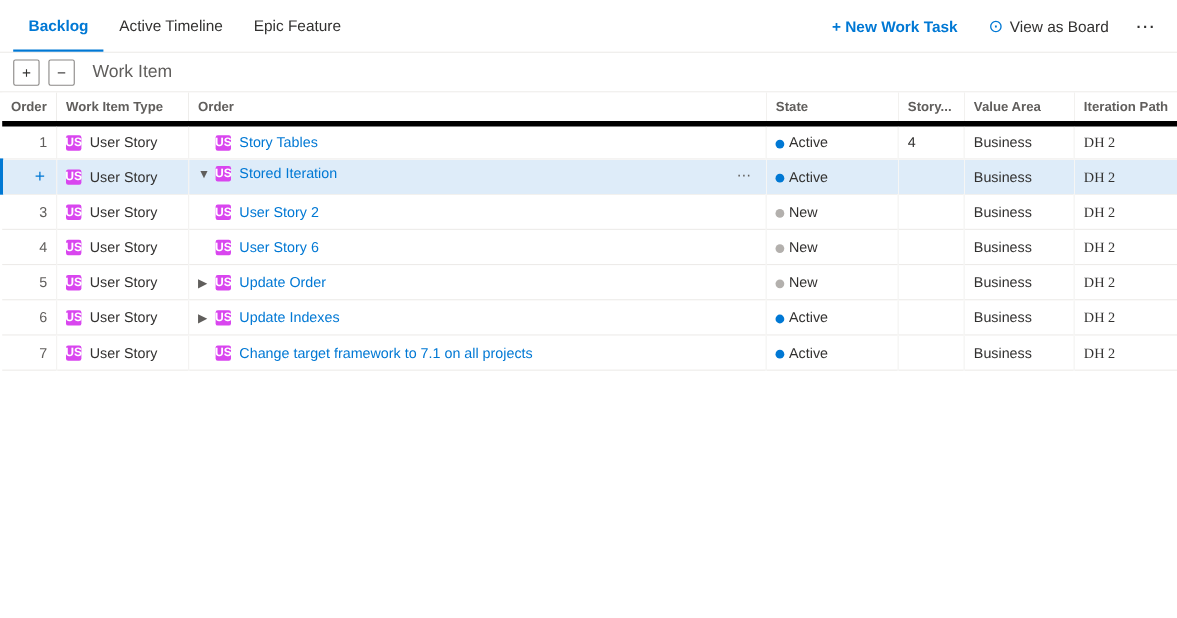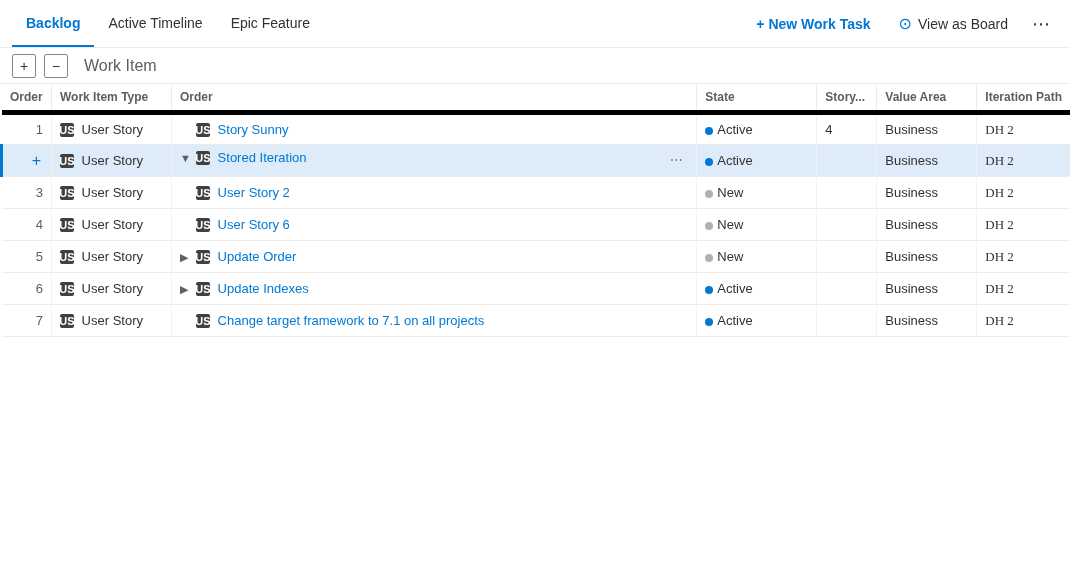--- a/index.html
+++ b/index.html
@@ -79,21 +79,21 @@
     }
     .state-active { background: #0078d4; }
     .state-new { background: #b3b0ad; }
 
     
     .wi-icon {
       display: inline-flex; align-items: center; justify-content: center;
       width: 14px; height: 14px; margin-right: 4px; vertical-align: middle;
       font-size: 11px; font-weight: bold; border-radius: 2px;
     }
-    .wi-user-story { background: #404040; color: #fff; }
+    .wi-user-story { background: #d946ef; color: #fff; }
     .wi-task { background: #f2c811; color: #323130; }
 
     .expand-icon { color: #605e5c; cursor: pointer; margin-right: 4px; font-size: 11px; display: inline-block; width: 12px; }
 
     .title-link { color: #0078d4; cursor: pointer; text-decoration: none; }
 
     .ellipsis-btn {
       display: inline-flex; align-items: center; justify-content: center;
       width: 24px; height: 24px; cursor: pointer; border-radius: 2px; color: #605e5c;
     }
@@ -167,21 +167,21 @@
         </th>
         <th class="col-iter">
           <span>Iteration Path</span>
         </th>
       </tr>
     </thead>
     <tbody id="table-body">
     <tr>
           <td class="col-order order-cell">1</td>
           <td class="col-type"><span class="wi-icon wi-user-story">US</span> User Story</td>
-          <td class="col-title"><span style="display: inline-block; width: 16px;"></span><span class="wi-icon wi-user-story">US</span><a class="title-link"> Story Sunny</a></td>
+          <td class="col-title"><span style="display: inline-block; width: 16px;"></span><span class="wi-icon wi-user-story">US</span><a class="title-link"> Story Tables</a></td>
           <td class="col-state"><span class="state-dot state-active"></span>Active</td>
           <td class="col-story">4</td>
           <td class="col-value">Business</td>
           <td class="col-iter">DH 2</td>
         </tr>
         <tr class="selected" style="position: relative; border-left: 3px solid rgb(0, 120, 212); padding-left: 0px;">
           <td class="col-order order-cell"><span style="color: rgb(0, 120, 212); cursor: pointer; font-size: 16px; margin-right: 2px;">+</span></td>
           <td class="col-type"><span class="wi-icon wi-user-story">US</span> User Story</td>
           <td class="col-title"><span class="expand-icon">▼</span><span class="wi-icon wi-user-story">US</span><a class="title-link"> Stored Iteration</a><span class="ellipsis-btn" style="float: right; margin-top: -2px;">⋯</span></td>
           <td class="col-state"><span class="state-dot state-active"></span>Active</td>

